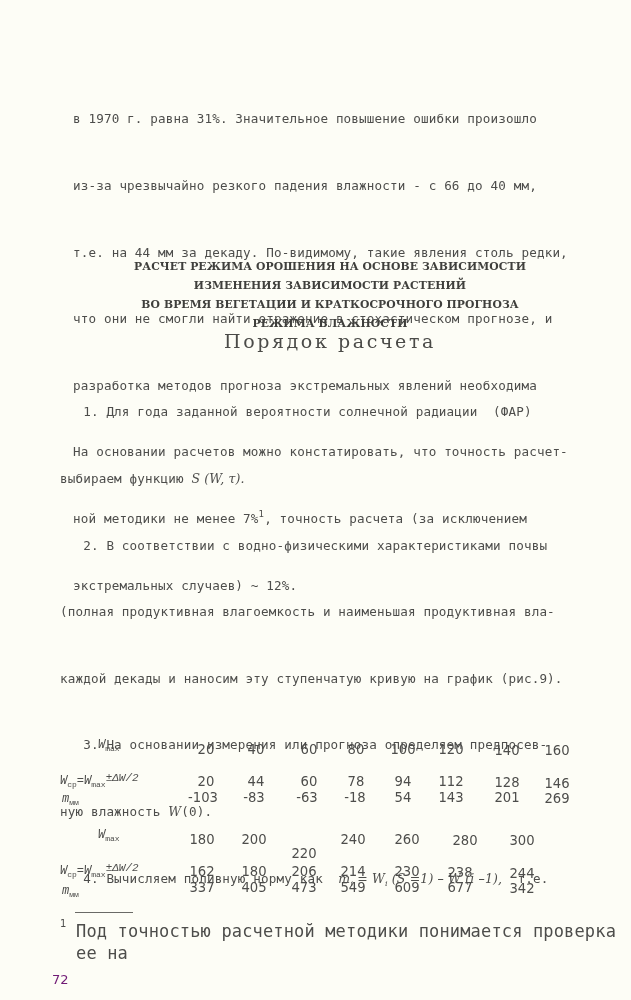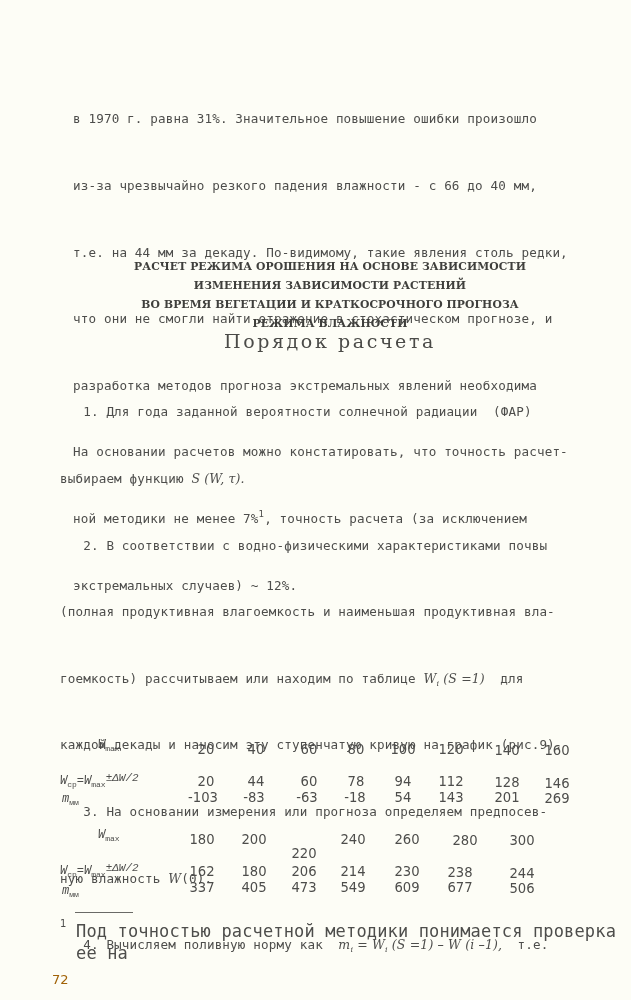--- a/index.html
+++ b/index.html
@@ -121,21 +121,21 @@
       font-family: "DejaVu Sans", sans-serif;
       font-size: 10px;
       color: #4d4d4b;
     }
     .page-number {
       position: absolute;
       left: 52px;
       top: 972px;
       font-family: "DejaVu Sans", "Liberation Sans", sans-serif;
       font-size: 13px;
-      color: #a16207;
+      color: #701a75;
     }
   </style>
 </head>
 <body>
 
 <div class="page">
 
   <div class="para mono" style="top:64px;">
     <span class="line">в 1970 г. равна 31%. Значительное повышение ошибки произошло</span>
     <span class="line">из-за чрезвычайно резкого падения влажности - с 66 до 40 мм,</span>
@@ -153,21 +153,20 @@
     <div>ВО ВРЕМЯ ВЕГЕТАЦИИ И КРАТКОСРОЧНОГО ПРОГНОЗА</div>
     <div>РЕЖИМА ВЛАЖНОСТИ</div>
   </div>
   <div class="subheading">Порядок расчета</div>
 
   <div class="para mono" style="top:357px; left:60px;">
     <span class="line">   1. Для года заданной вероятности солнечной радиации  (ФАР)</span>
     <span class="line"><span>выбираем функцию </span><span class="it">S (W, τ).</span></span>
     <span class="line">   2. В соответствии с водно-физическими характеристиками почвы</span>
     <span class="line">(полная продуктивная влагоемкость и наименьшая продуктивная вла-</span>
-    <span class="line"><span>гоемкость) рассчитываем или находим по таблице </span><span class="it"><span>W</span><sub>i</sub><span> (S =1)</span></span><span>  для</span></span>
     <span class="line">каждой декады и наносим эту ступенчатую кривую на график (рис.9).</span>
     <span class="line">   3. На основании измерения или прогноза определяем предпосев-</span>
     <span class="line"><span>ную влажность </span><span class="it">W</span><span>(0).</span></span>
     <span class="line"><span>   4. Вычисляем поливную норму как  </span><span class="it"><span>m</span><sub>i</sub><span> = W</span><sub>i</sub><span> (S =1) – W (i –1),</span></span><span>  т.е.</span></span>
     
     
     
     
     
     
@@ -236,21 +235,21 @@
       <span class="cell" style="left:437px; top:2px;">244</span>
     </div>
     <div class="trow" style="top:48px;">
       <span class="tlabel" style="left:2px; top:4px;"><i>m</i><sub>мм</sub></span>
       <span class="cell" style="left:117px; top:0;">337</span>
       <span class="cell" style="left:169px; top:0;">405</span>
       <span class="cell" style="left:219px; top:0;">473</span>
       <span class="cell" style="left:268px; top:0;">549</span>
       <span class="cell" style="left:322px; top:0;">609</span>
       <span class="cell" style="left:375px; top:0;">677</span>
-      <span class="cell" style="left:437px; top:1px;">506</span>
+      <span class="cell" style="left:437px; top:1px;">342</span>
     </div>
   </div>
 
   <div class="fn-rule"></div>
   <span class="fn-mark">1</span>
   <div class="footnote mono">
     <div style="padding-left:16px;">Под точностью расчетной методики понимается проверка ее на</div>
   </div>
 
   <div class="page-number">72</div>

